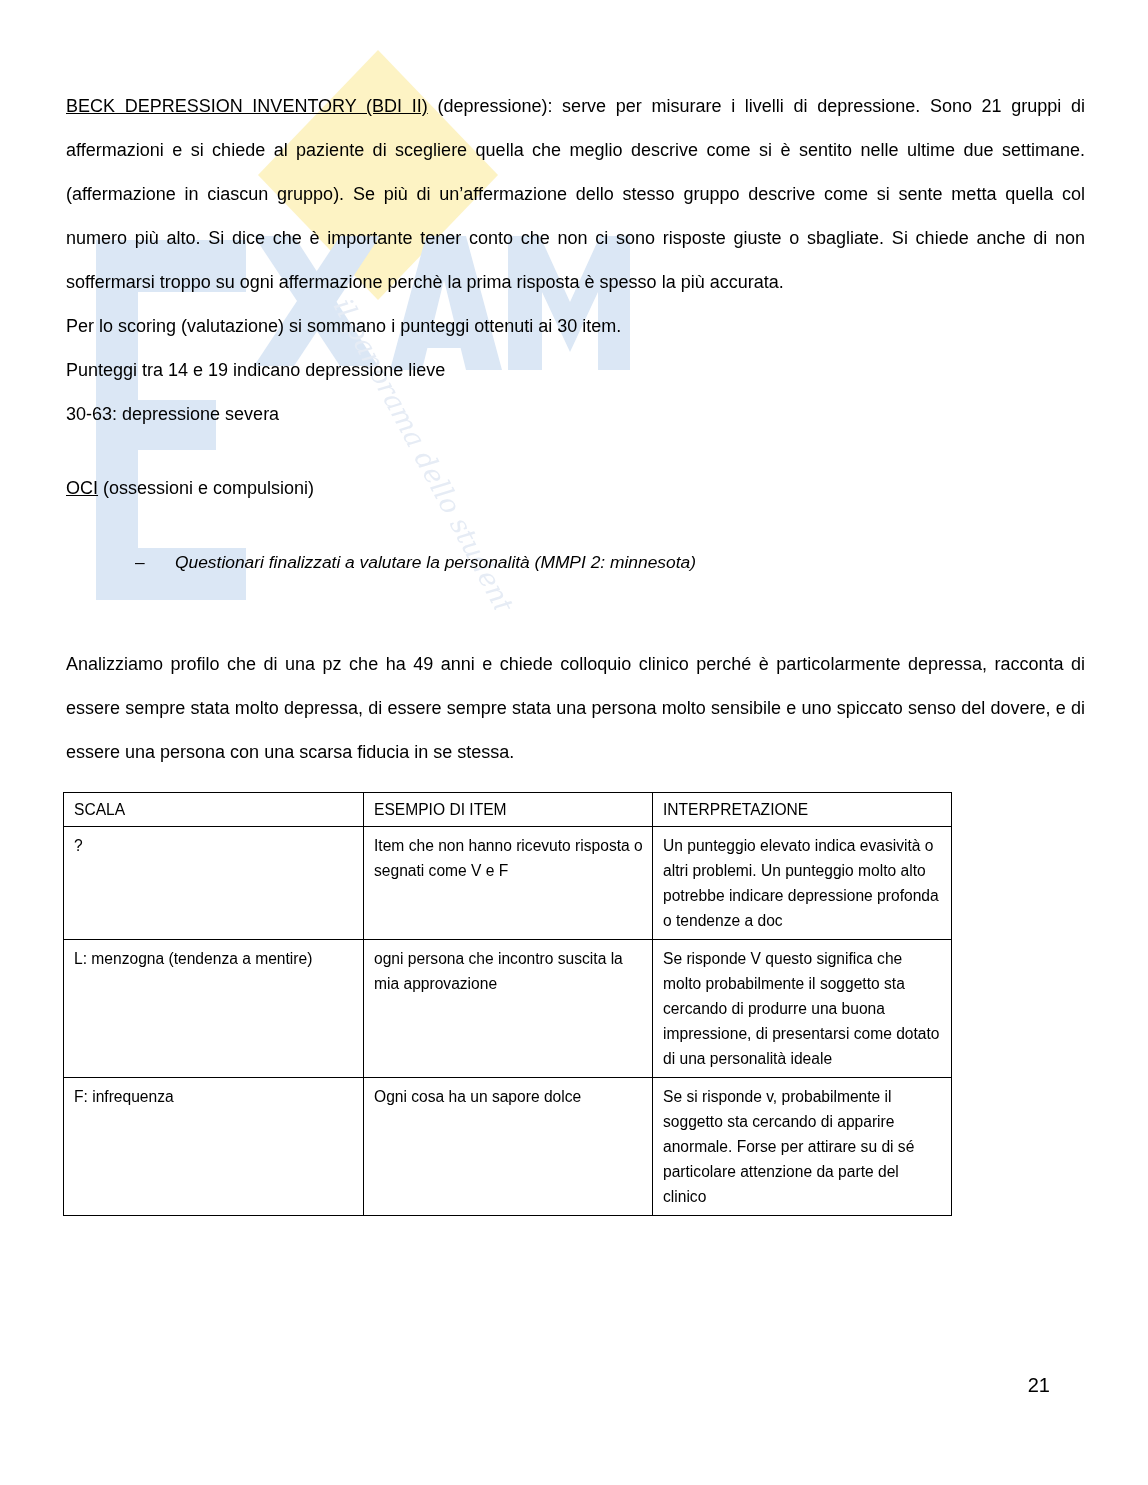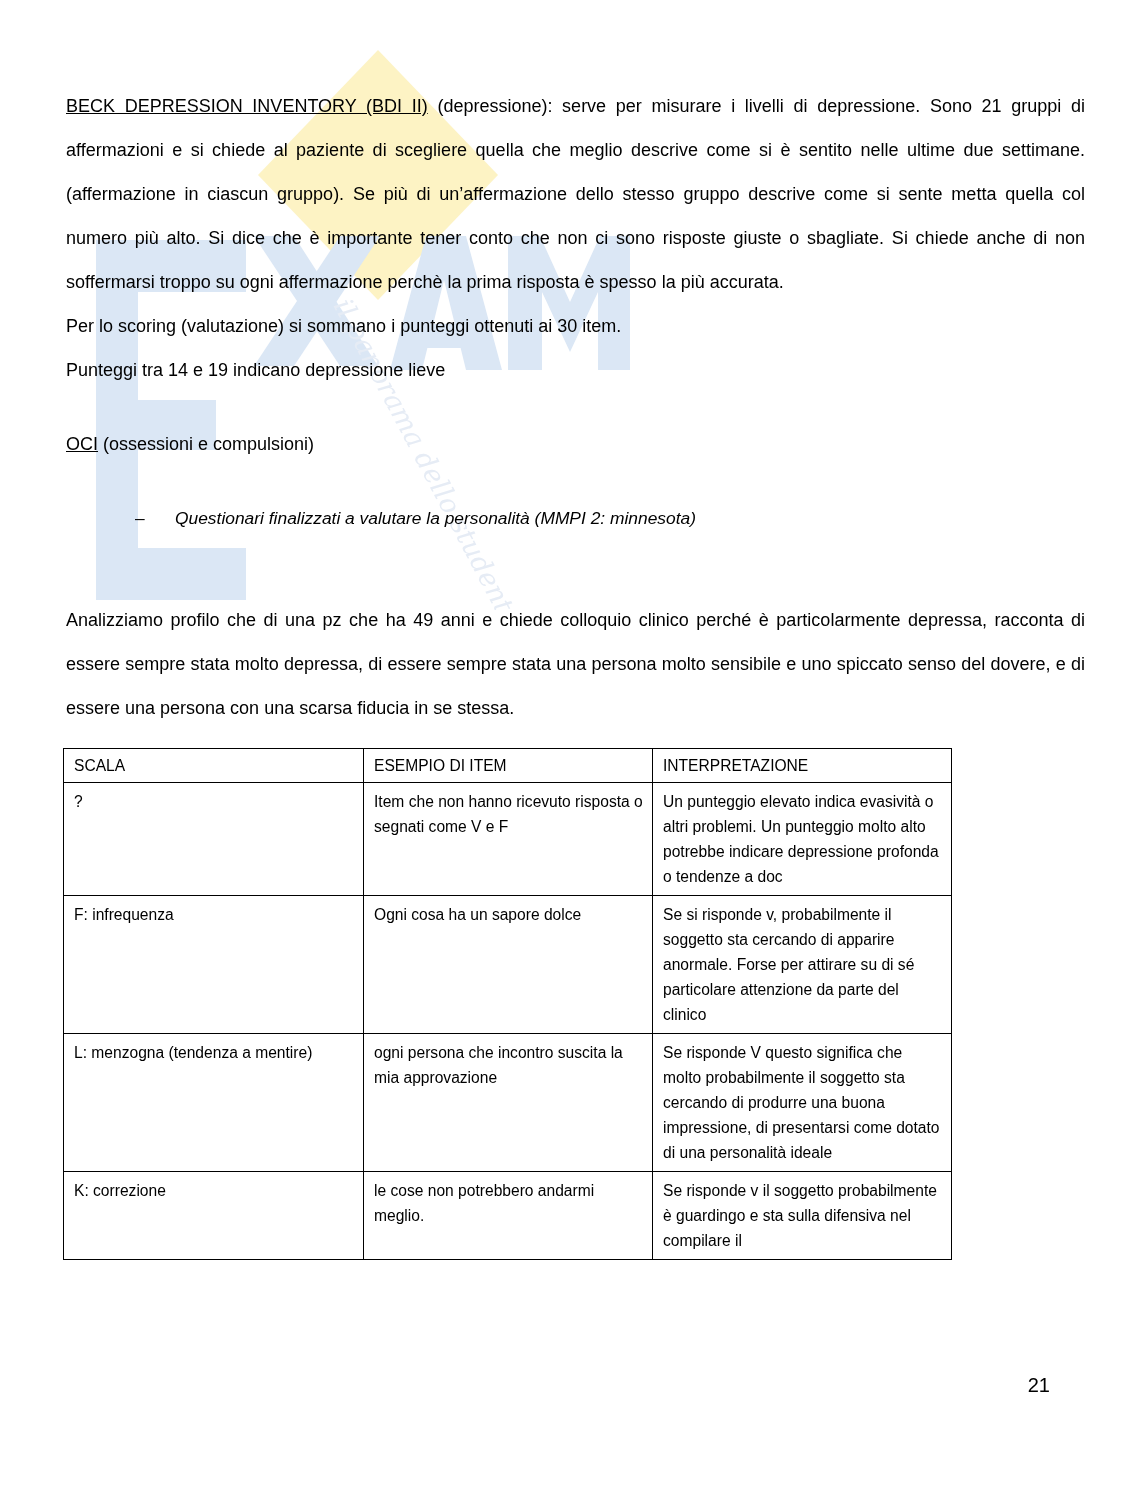--- a/index.html
+++ b/index.html
@@ -147,20 +147,21 @@
   </div>
 
 
   <div class="content">
 
     <p class="para block-a"><span class="u">BECK DEPRESSION INVENTORY (BDI II)</span><span> (depressione): serve per misurare i livelli di depressione. Sono 21 gruppi di affermazioni e si chiede al paziente di scegliere quella che meglio descrive come si è sentito nelle ultime due settimane. (affermazione in ciascun gruppo). Se più di un’affermazione dello stesso gruppo descrive come si sente metta quella col numero più alto. Si dice che è importante tener conto che non ci sono risposte giuste o sbagliate. Si chiede anche di non soffermarsi troppo su ogni affermazione perchè la prima risposta è spesso la più accurata.</span></p>
 
     <p class="para block-a">Per lo scoring (valutazione) si sommano i punteggi ottenuti ai 30 item.</p>
 
     <p class="para block-a">Punteggi tra 14 e 19 indicano depressione lieve</p>
+    <p class="para block-a">30-63: depressione severa</p>
 
     <div class="spacer-md"></div>
 
     <p class="para block-a"><span class="u">OCI</span><span> (ossessioni e compulsioni)</span></p>
 
     <div class="spacer-md"></div>
 
     <div class="bullet-row">
       <span class="bullet-dash">–</span>
       <span class="bullet-text">Questionari finalizzati a valutare la personalità (MMPI 2: minnesota)</span>
@@ -183,34 +184,29 @@
           <th>INTERPRETAZIONE</th>
         </tr>
       </thead>
       <tbody>
         <tr>
           <td class="center-q">?</td>
           <td class="just">Item che non hanno ricevuto risposta o segnati come V e F</td>
           <td class="just">Un punteggio elevato indica evasività o altri problemi. Un punteggio molto alto potrebbe indicare depressione profonda o tendenze a doc</td>
         </tr>
         <tr>
+          <td>L: menzogna (tendenza a mentire)</td>
+          <td>ogni persona che incontro suscita la mia approvazione</td>
+          <td class="just">Se risponde V questo significa che molto probabilmente il soggetto sta cercando di produrre una buona impressione, di presentarsi come dotato di una personalità ideale</td>
+        </tr>
+        <tr>
           <td>F: infrequenza</td>
           <td>Ogni cosa ha un sapore dolce</td>
           <td>Se si risponde v, probabilmente il soggetto sta cercando di apparire anormale. Forse per attirare su di sé particolare attenzione da parte del clinico</td>
         </tr>
-        <tr>
-          <td>L: menzogna (tendenza a mentire)</td>
-          <td>ogni persona che incontro suscita la mia approvazione</td>
-          <td class="just">Se risponde V questo significa che molto probabilmente il soggetto sta cercando di produrre una buona impressione, di presentarsi come dotato di una personalità ideale</td>
-        </tr>
-        <tr>
-          <td>K: correzione</td>
-          <td>le cose non potrebbero andarmi meglio.</td>
-          <td class="just">Se risponde v il soggetto probabilmente è guardingo e sta sulla difensiva nel compilare il</td>
-        </tr>
       </tbody>
     </table>
 
   </div>
 
   <div class="page-number">21</div>
 
 </div>
 
 </body></html>

